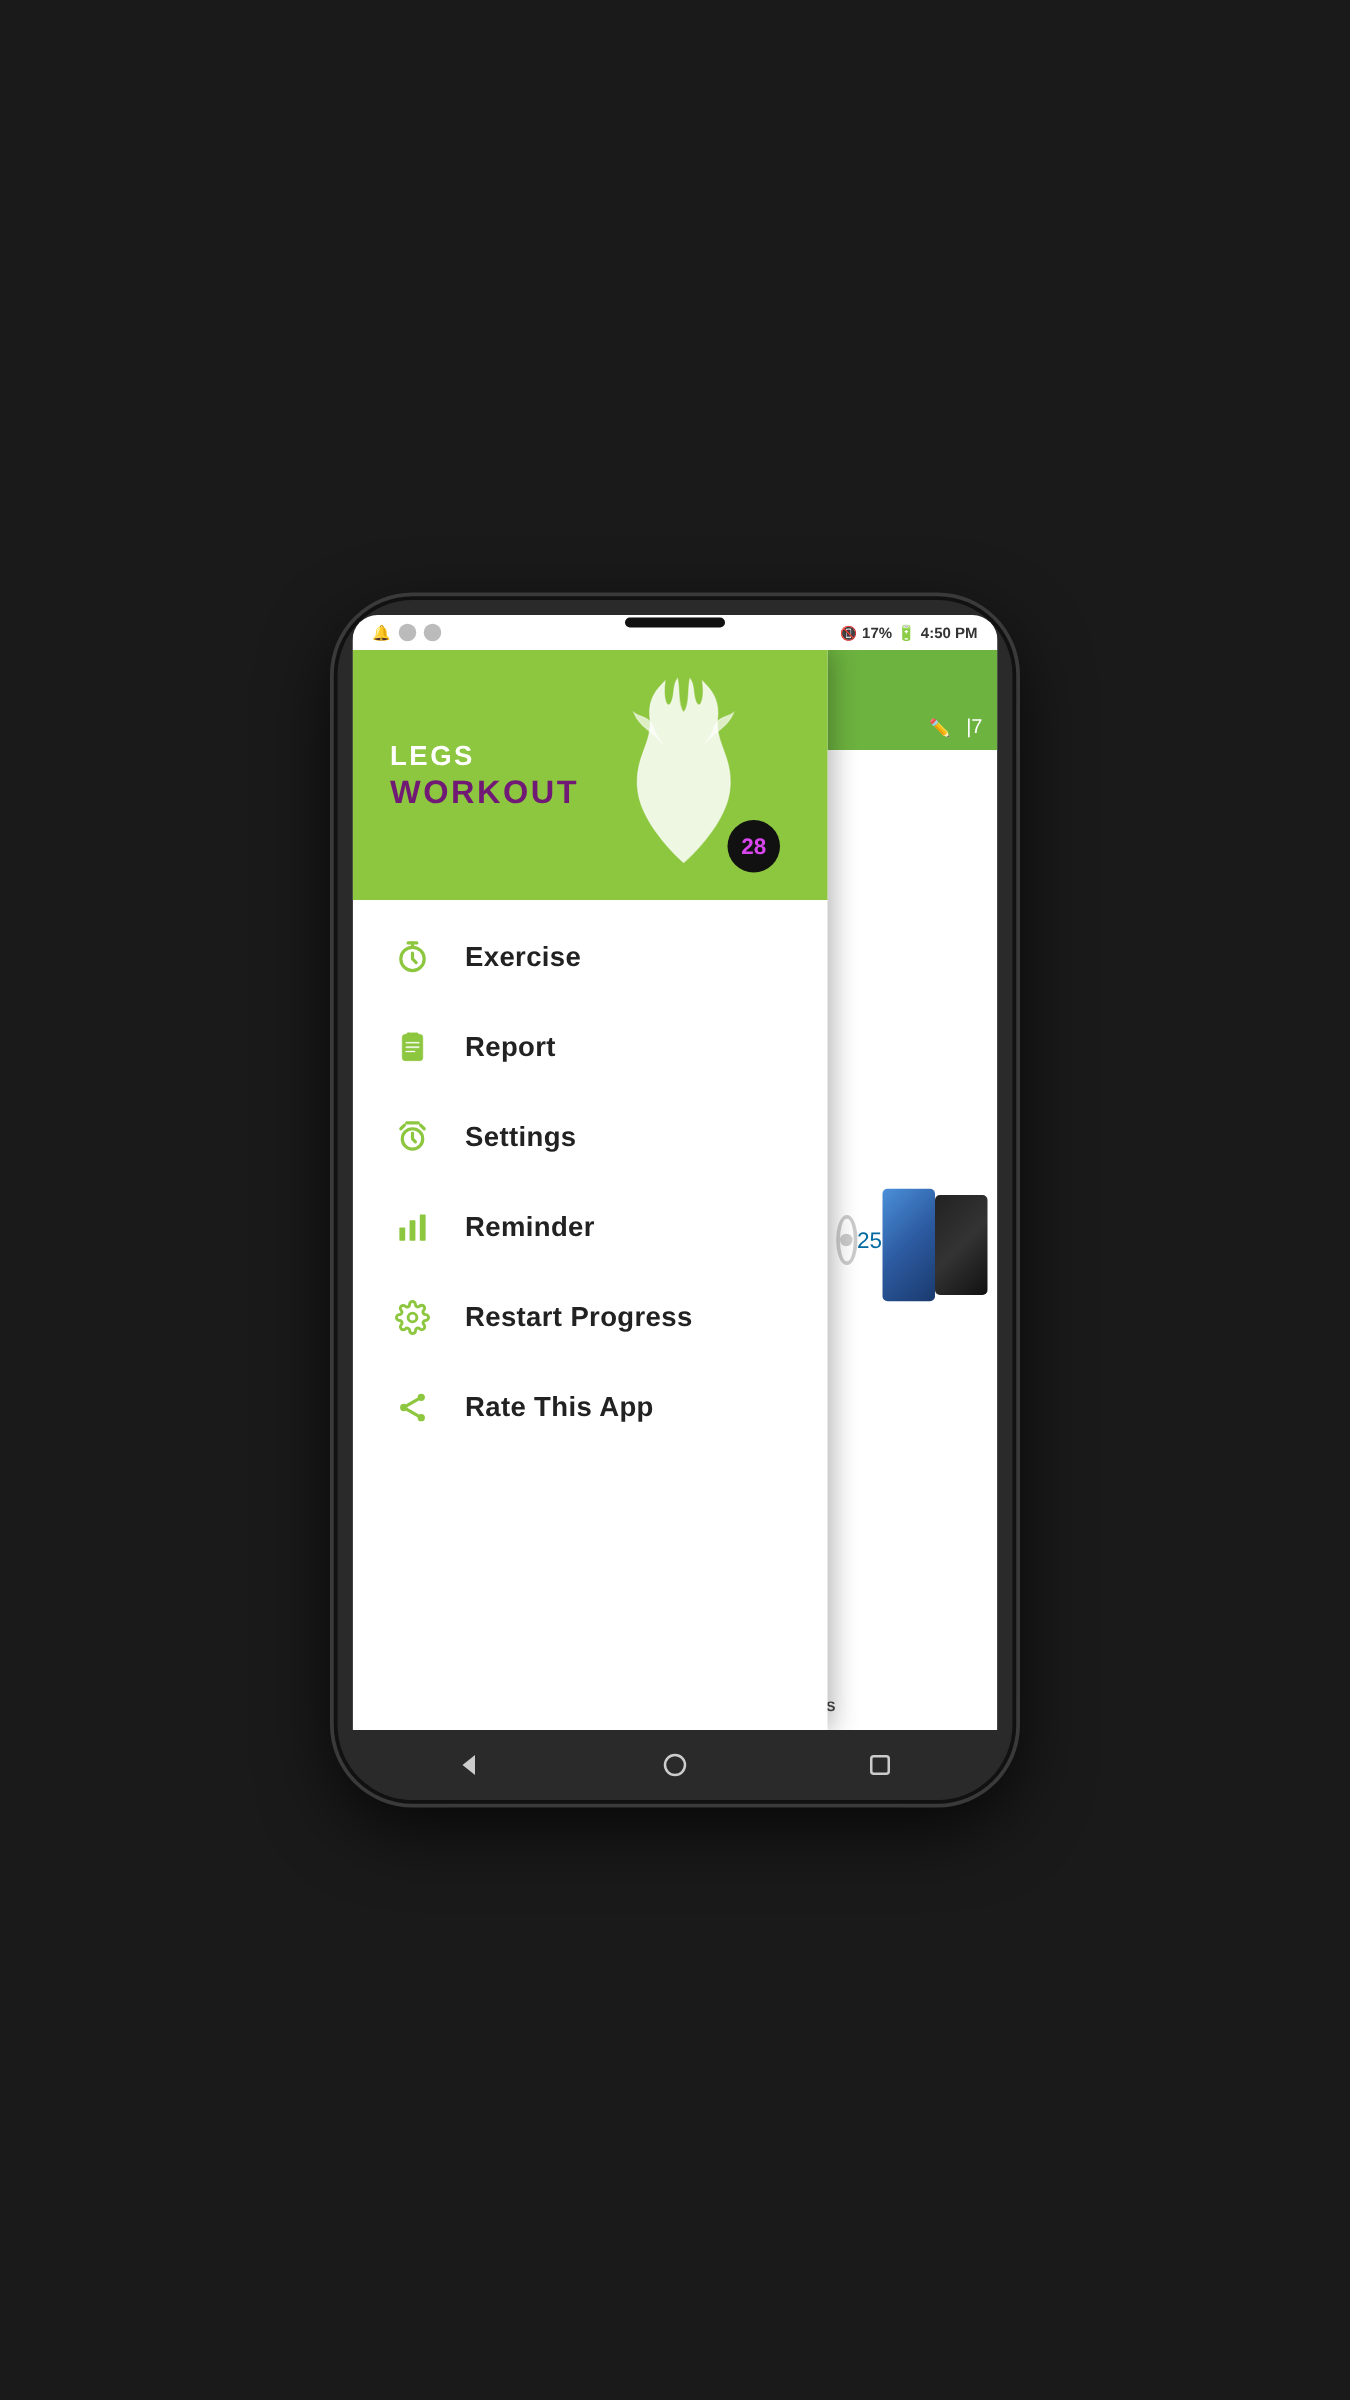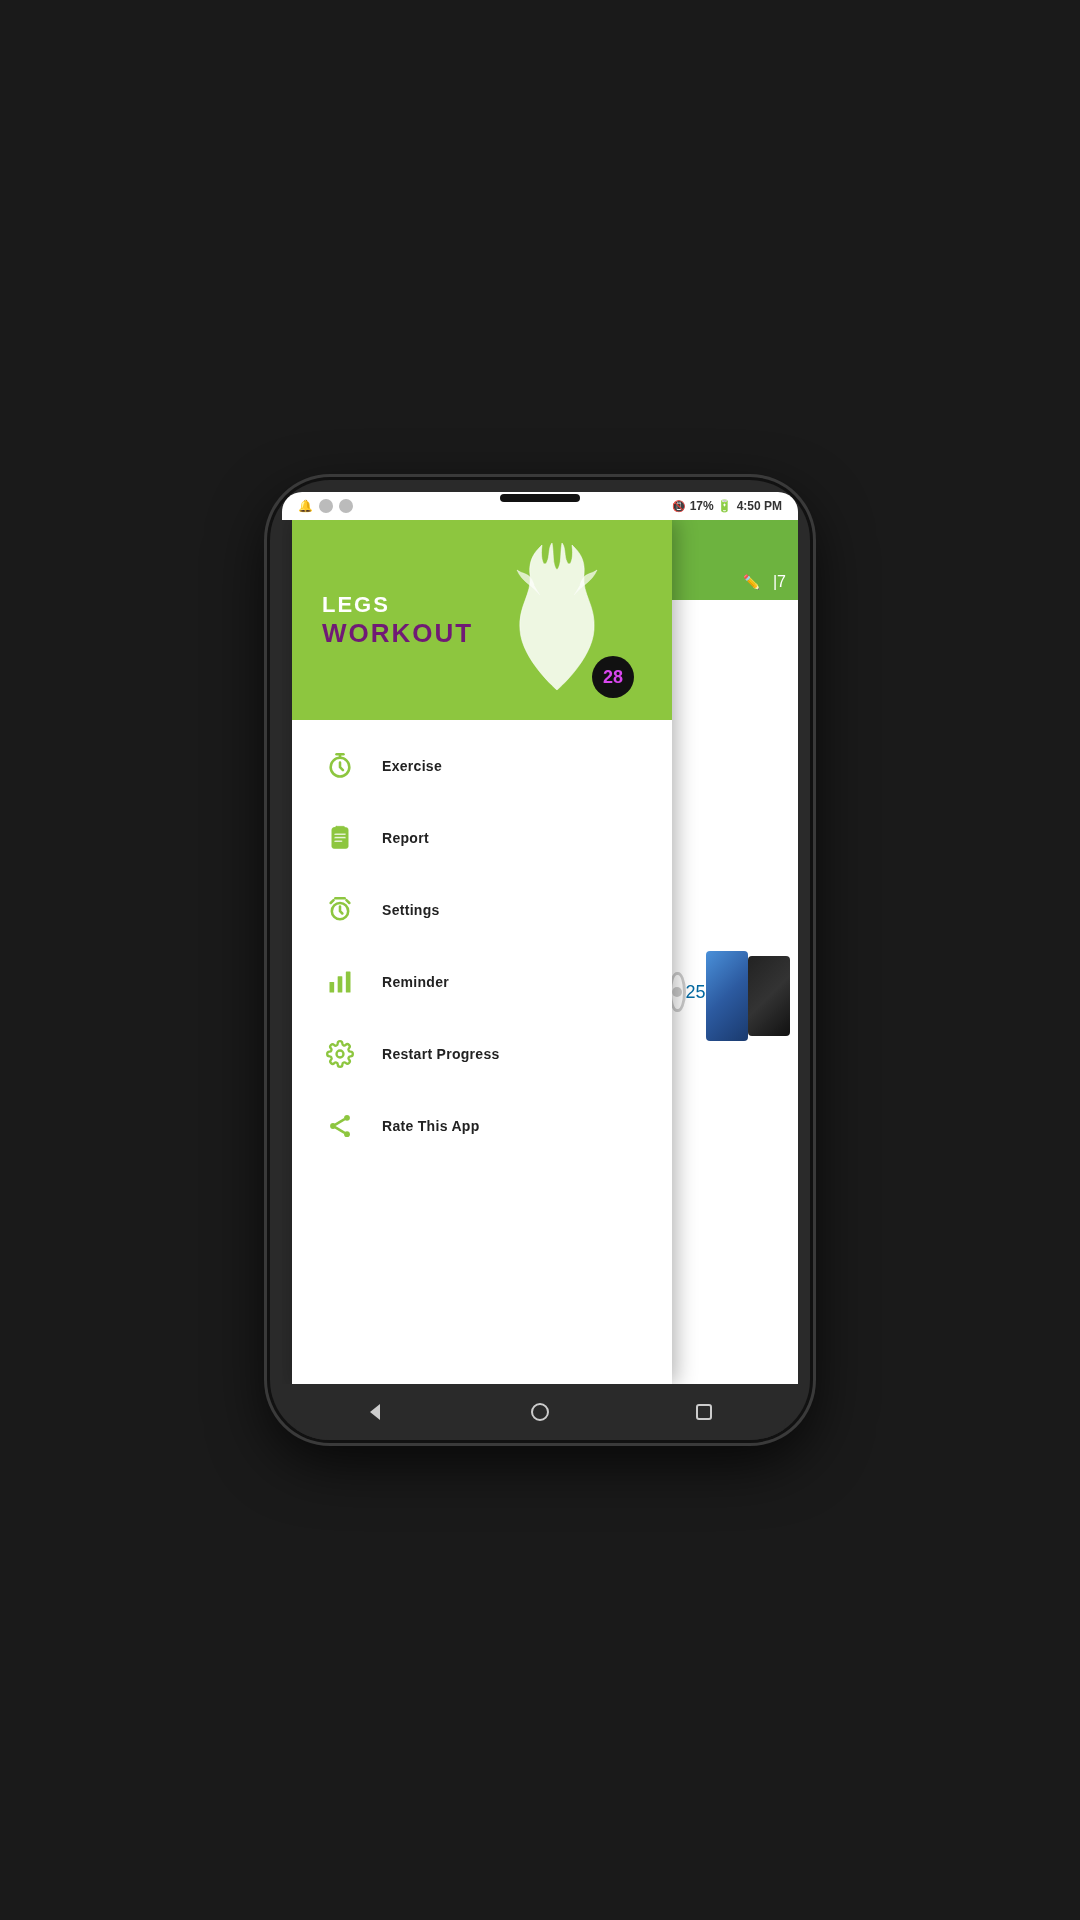--- a/index.html
+++ b/index.html
@@ -171,21 +171,21 @@
       width: 140px;
       height: 80px;
       background: linear-gradient(135deg, #222 0%, #333 50%, #111 100%);
       border-radius: 4px;
       margin-top: 8px;
     }
 
     
     .drawer {
       position: absolute;
-      left: 10px;
+      left: 0;
       top: 0;
       bottom: 0;
       width: 380px;
       background: #fff;
       display: flex;
       flex-direction: column;
       z-index: 10;
       box-shadow: 4px 0 20px rgba(0,0,0,0.3);
     }
 
@@ -265,21 +265,21 @@
       height: 36px;
       display: flex;
       align-items: center;
       justify-content: center;
       color: #8dc63f;
       font-size: 24px;
       flex-shrink: 0;
     }
 
     .menu-label {
-      font-size: 14px;
+      font-size: 22px;
       font-weight: 600;
       color: #222;
       letter-spacing: 0.3px;
     }
 
     
     .bottom-nav {
       background: #2a2a2a;
       height: 56px;
       display: flex;

